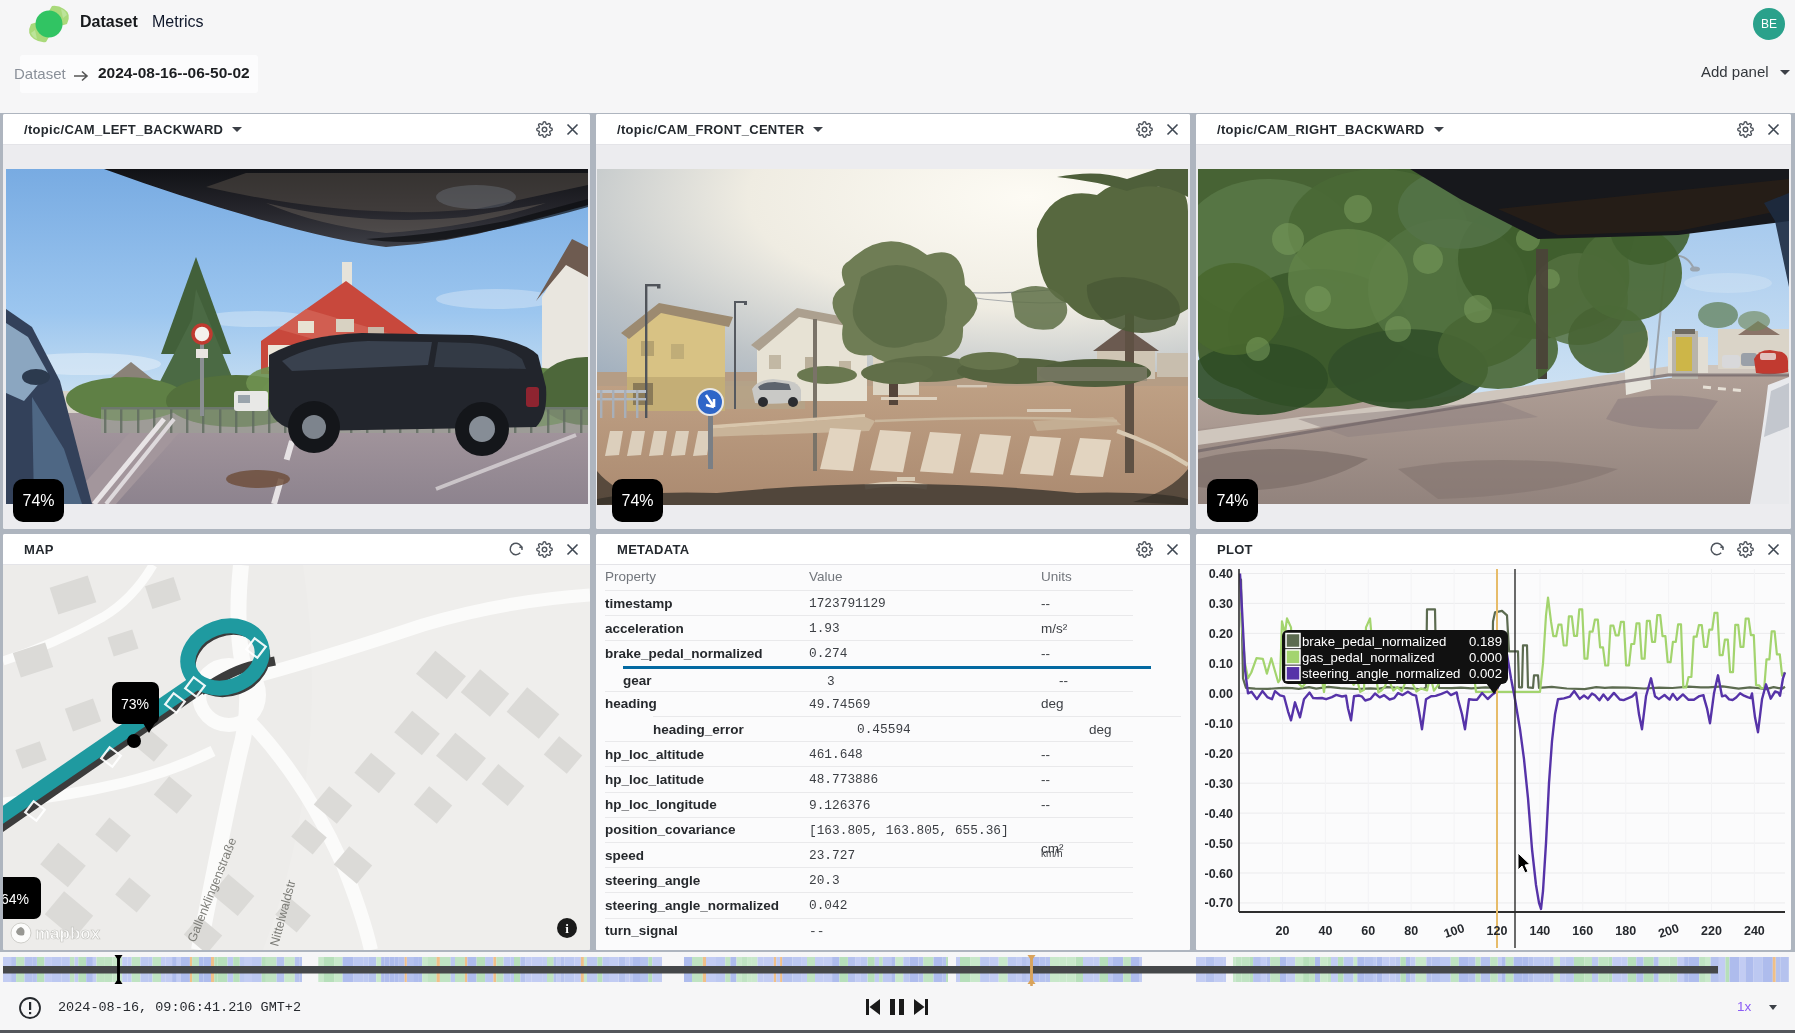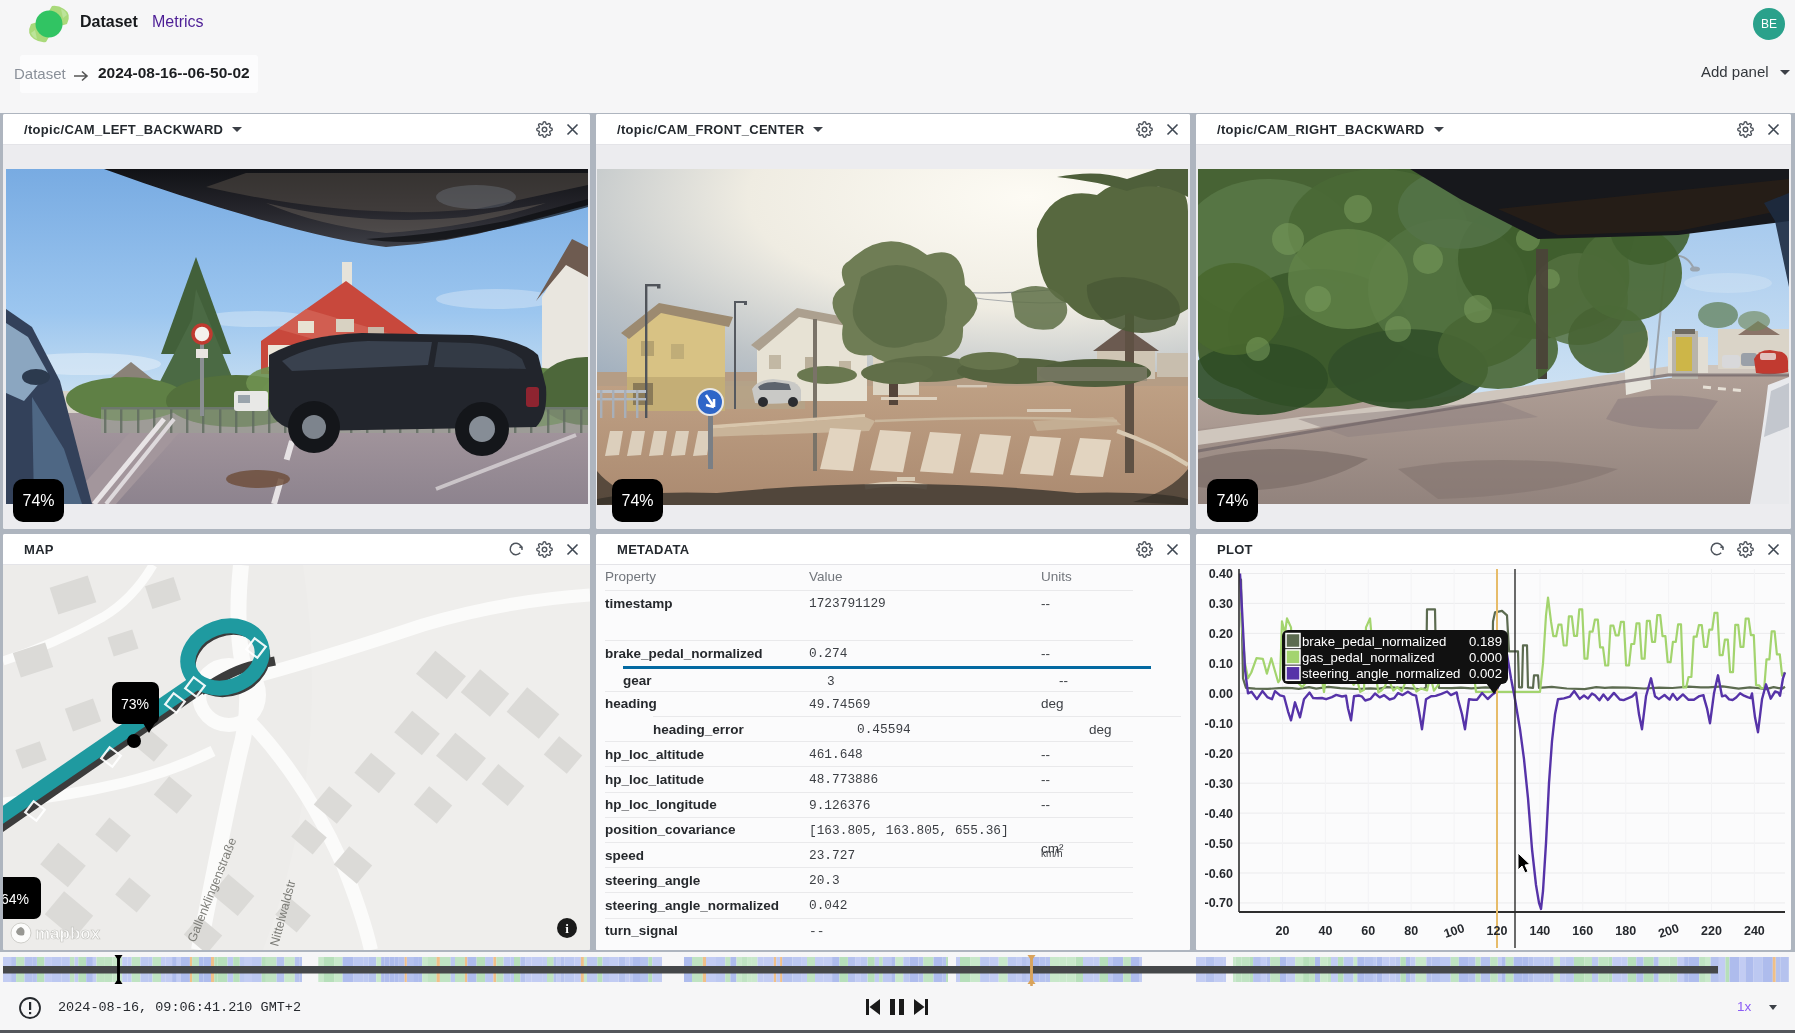--- a/index.html
+++ b/index.html
@@ -18,21 +18,21 @@
 
 <div class="abs" style="left:0;top:0;width:1795px;height:113px;background:#f6f6f7;">
   <svg width="50" height="42" viewBox="0 0 50 42" style="position:absolute;left:25px;top:4px;">
     <path d="M6 20 q-5 10 3 15 q6 4 12 3 l3 -5 l-8 -16 z" fill="#a9d97a"></path>
     <path d="M42 20 q5 -10 -3 -15 q-6 -4 -12 -3 l-3 5 l8 16 z" fill="#a9d97a"></path>
     <path d="M10 26 l-4 3 q2 5 6 6 z" fill="#bce49a"></path>
     <path d="M38 14 l4 -3 q-2 -5 -6 -6 z" fill="#bce49a"></path>
     <circle cx="24" cy="20" r="13.5" fill="#31c463"></circle>
   </svg>
   <div class="abs" style="left:80px;top:13px;font-size:16px;font-weight:bold;color:#17191c;">Dataset</div>
-  <div class="abs" style="left:152px;top:13px;font-size:16px;color:#4c1d95;">Metrics</div>
+  <div class="abs" style="left:152px;top:13px;font-size:16px;color:#0f172a;">Metrics</div>
   <div class="abs" style="left:1753px;top:8px;width:32px;height:32px;border-radius:50%;background:#2aa18b;color:#fff;font-size:12px;display:flex;align-items:center;justify-content:center;">BE</div>
   <div class="abs" style="left:20px;top:55px;width:238px;height:38px;background:#fcfcfd;border-radius:3px;"></div>
   <div class="abs" style="left:14px;top:65px;font-size:15px;color:#8a9099;">Dataset</div>
   <svg width="16" height="12" viewBox="0 0 16 12" style="position:absolute;left:73px;top:70px;">
     <path d="M1 6 h13 M9 1.5 L14 6 L9 10.5" stroke="#555" stroke-width="1.6" fill="none"></path>
   </svg>
   <div class="abs" style="left:98px;top:64px;font-size:15.5px;font-weight:bold;color:#1c1e21;">2024-08-16--06-50-02</div>
   <div class="abs" style="left:1701px;top:63px;font-size:15px;color:#33373c;">Add panel</div>
   <div class="caret abs" style="left:1771px;top:70px;"></div>
 </div>
@@ -473,20 +473,25 @@
       <div style="position:absolute;left:0;top:0;width:594px;height:385px;background:#fbfbfc;">
         <div class="abs" style="left:9px;top:4px;width:525px;height:22px;color:#72767c;font-size:13.5px;">
           <span style="position:absolute;left:0;">Property</span>
           <span style="position:absolute;left:204px;">Value</span>
           <span style="position:absolute;left:436px;">Units</span>
         </div>
         <div class="abs" style="left:9px;top:25px;width:528px;height:25px;border-top:1px solid #e9e9eb;">
           <span style="position:absolute;left:0;top:4.5px;font-size:13.5px;font-weight:bold;color:#26292d;">timestamp</span>
           <span class="mono" style="position:absolute;left:204px;top:5px;font-size:12.8px;color:#3c3f44;">1723791129</span>
           <span style="position:absolute;left:436px;top:4.5px;font-size:13.5px;color:#3c3f44;">--</span>
+        </div>
+        <div class="abs" style="left:9px;top:50.2px;width:528px;height:25px;border-top:1px solid #e9e9eb;">
+          <span style="position:absolute;left:0;top:4.5px;font-size:13.5px;font-weight:bold;color:#26292d;">acceleration</span>
+          <span class="mono" style="position:absolute;left:204px;top:5px;font-size:12.8px;color:#3c3f44;">1.93</span>
+          <span style="position:absolute;left:436px;top:4.5px;font-size:13.5px;color:#3c3f44;">m/s²</span>
         </div>
         <div class="abs" style="left:9px;top:75.4px;width:528px;height:25px;border-top:1px solid #e9e9eb;">
           <span style="position:absolute;left:0;top:4.5px;font-size:13.5px;font-weight:bold;color:#26292d;">brake_pedal_normalized</span>
           <span class="mono" style="position:absolute;left:204px;top:5px;font-size:12.8px;color:#3c3f44;">0.274</span>
           <span style="position:absolute;left:436px;top:4.5px;font-size:13.5px;color:#3c3f44;">--</span>
         </div>
         <div class="abs" style="left:27px;top:100.60000000000001px;width:528px;height:25px;border-top:3px solid #0369a1;">
           <span style="position:absolute;left:0;top:4.5px;font-size:13.5px;font-weight:bold;color:#26292d;">gear</span>
           <span class="mono" style="position:absolute;left:204px;top:5px;font-size:12.8px;color:#3c3f44;">3</span>
           <span style="position:absolute;left:436px;top:4.5px;font-size:13.5px;color:#3c3f44;">--</span>

